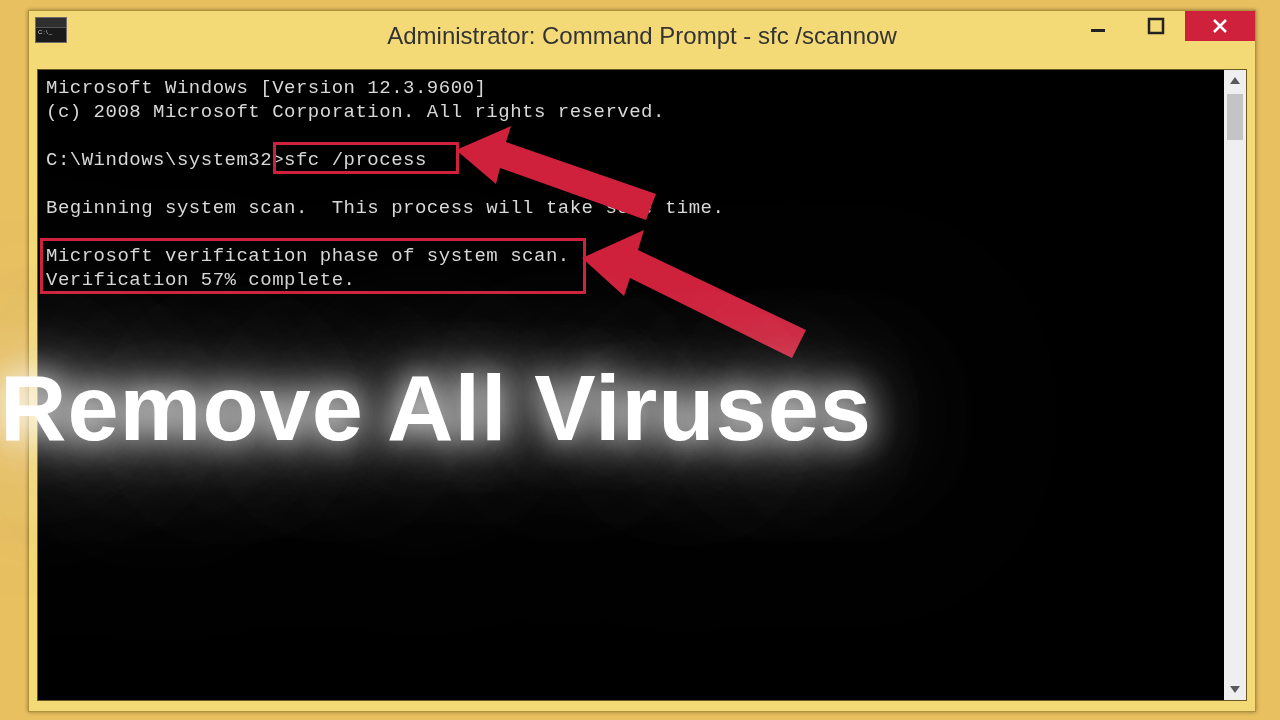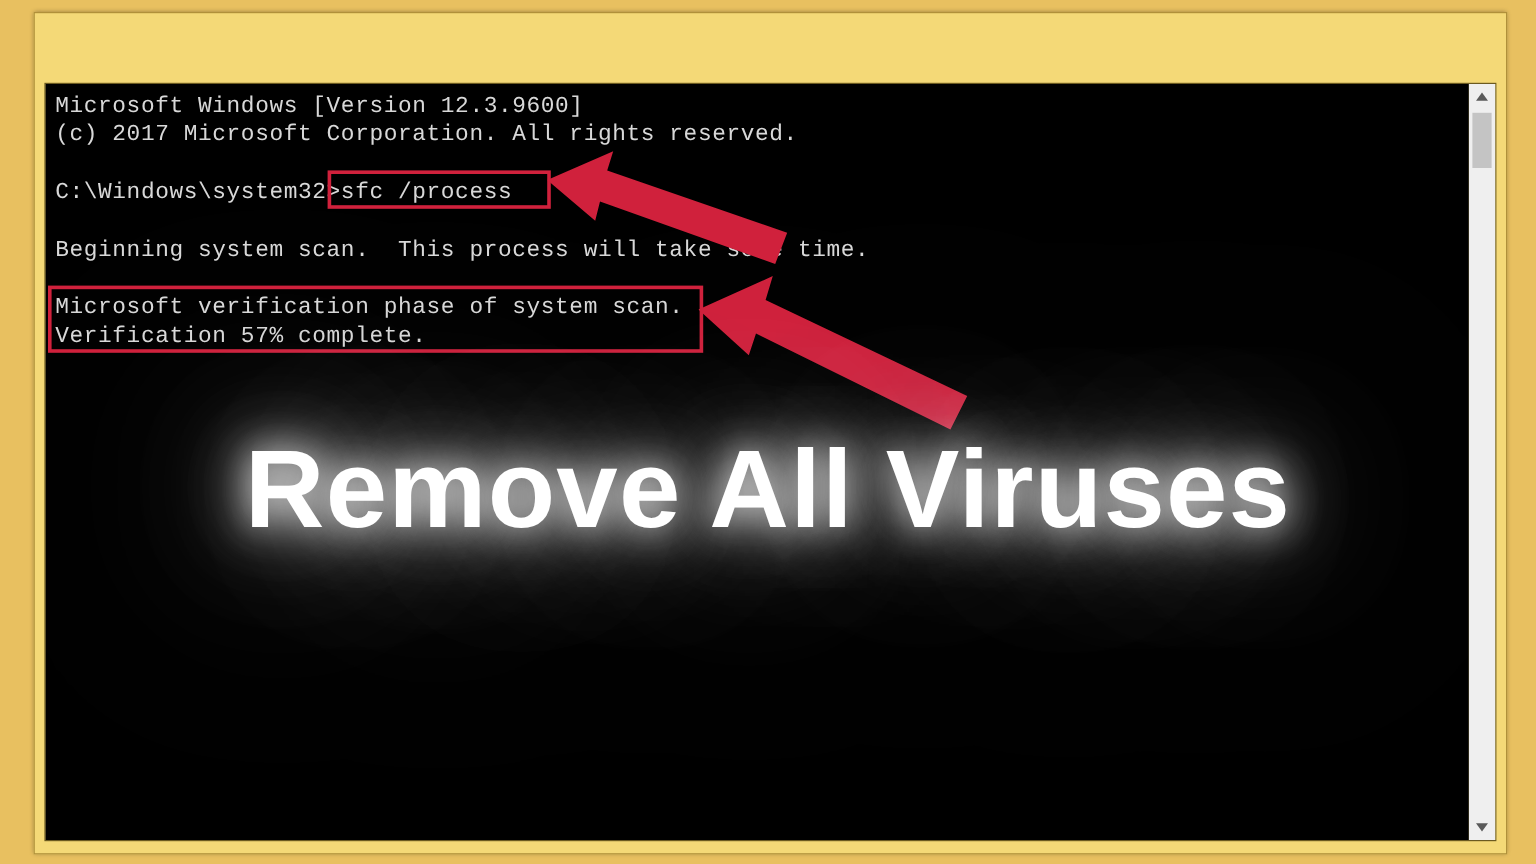--- a/index.html
+++ b/index.html
@@ -156,21 +156,20 @@
     color: #d0213c;
     pointer-events: none;
   }
 
   
   .caption {
     position: absolute;
     left: 0;
     right: 0;
     top: 360px;
-    text-align: center;
     font-family: "Arial Black", Arial, sans-serif;
     font-weight: 900;
     font-size: 92px;
     line-height: 1.05;
     color: #fff;
     letter-spacing: 1px;
     text-shadow:
       0 0 30px rgba(255,255,255,0.9),
       0 0 60px rgba(255,255,255,0.8),
       0 0 120px rgba(255,255,255,0.7),
@@ -178,24 +177,48 @@
     pointer-events: none;
   }
 </style>
 </head>
 <body>
 
 <div class="stage">
 
   <div class="window">
 
+    <div class="titlebar">
+      <div class="titlebar-icon">
+        <div class="tbar"></div>
+        <div class="tbody">C:\_</div>
+      </div>
+      <div class="title-text">Administrator: Command Prompt - sfc  /scannow</div>
+      <div class="window-controls">
+        <div class="win-btn">
+          <svg width="18" height="18" viewBox="0 0 18 18">
+              <rect x="2" y="12" width="14" height="3" fill="#222"></rect>
+            </svg>
+        </div>
+        <div class="win-btn">
+          <svg width="18" height="18" viewBox="0 0 18 18">
+              <rect x="2" y="2" width="14" height="14" fill="none" stroke="#222" stroke-width="2.5"></rect>
+            </svg>
+        </div>
+        <div class="win-btn close">
+          <svg width="20" height="20" viewBox="0 0 20 20">
+              <path d="M4 4 L16 16 M16 4 L4 16" stroke="#fff" stroke-width="2.5" fill="none"></path>
+            </svg>
+        </div>
+      </div>
+    </div>
 
     <div class="client">
       <div class="terminal"><span>Microsoft Windows [Version 12.3.9600]</span>
-<span>(c) 2017 Microsoft Corporation. All rights reserved.</span>
+<span>(c) 2008 Microsoft Corporation. All rights reserved.</span>
 <span></span>
 <span>C:\Windows\system32&gt;</span><span>sfc /process</span>
 <span></span>
 <span>Beginning system scan.  This process will take some time.</span>
 <span></span>
 <span>Microsoft verification phase of system scan.</span>
 <span>Verification 57% complete.</span>
 
         
         <div class="hl" style="left:235px; top:72px; width:180px; height:26px;"></div>

